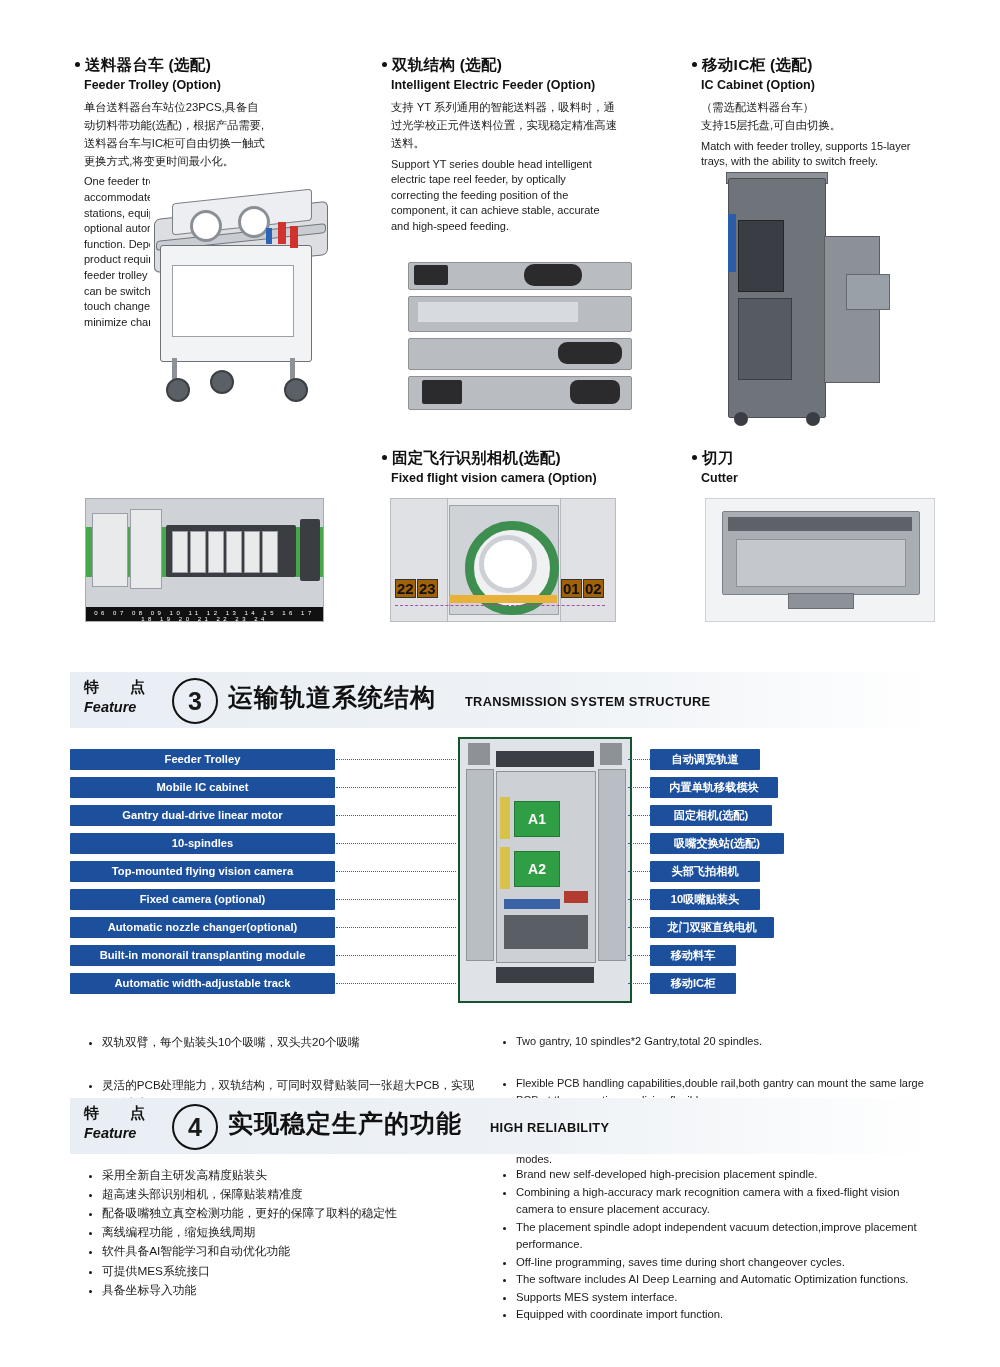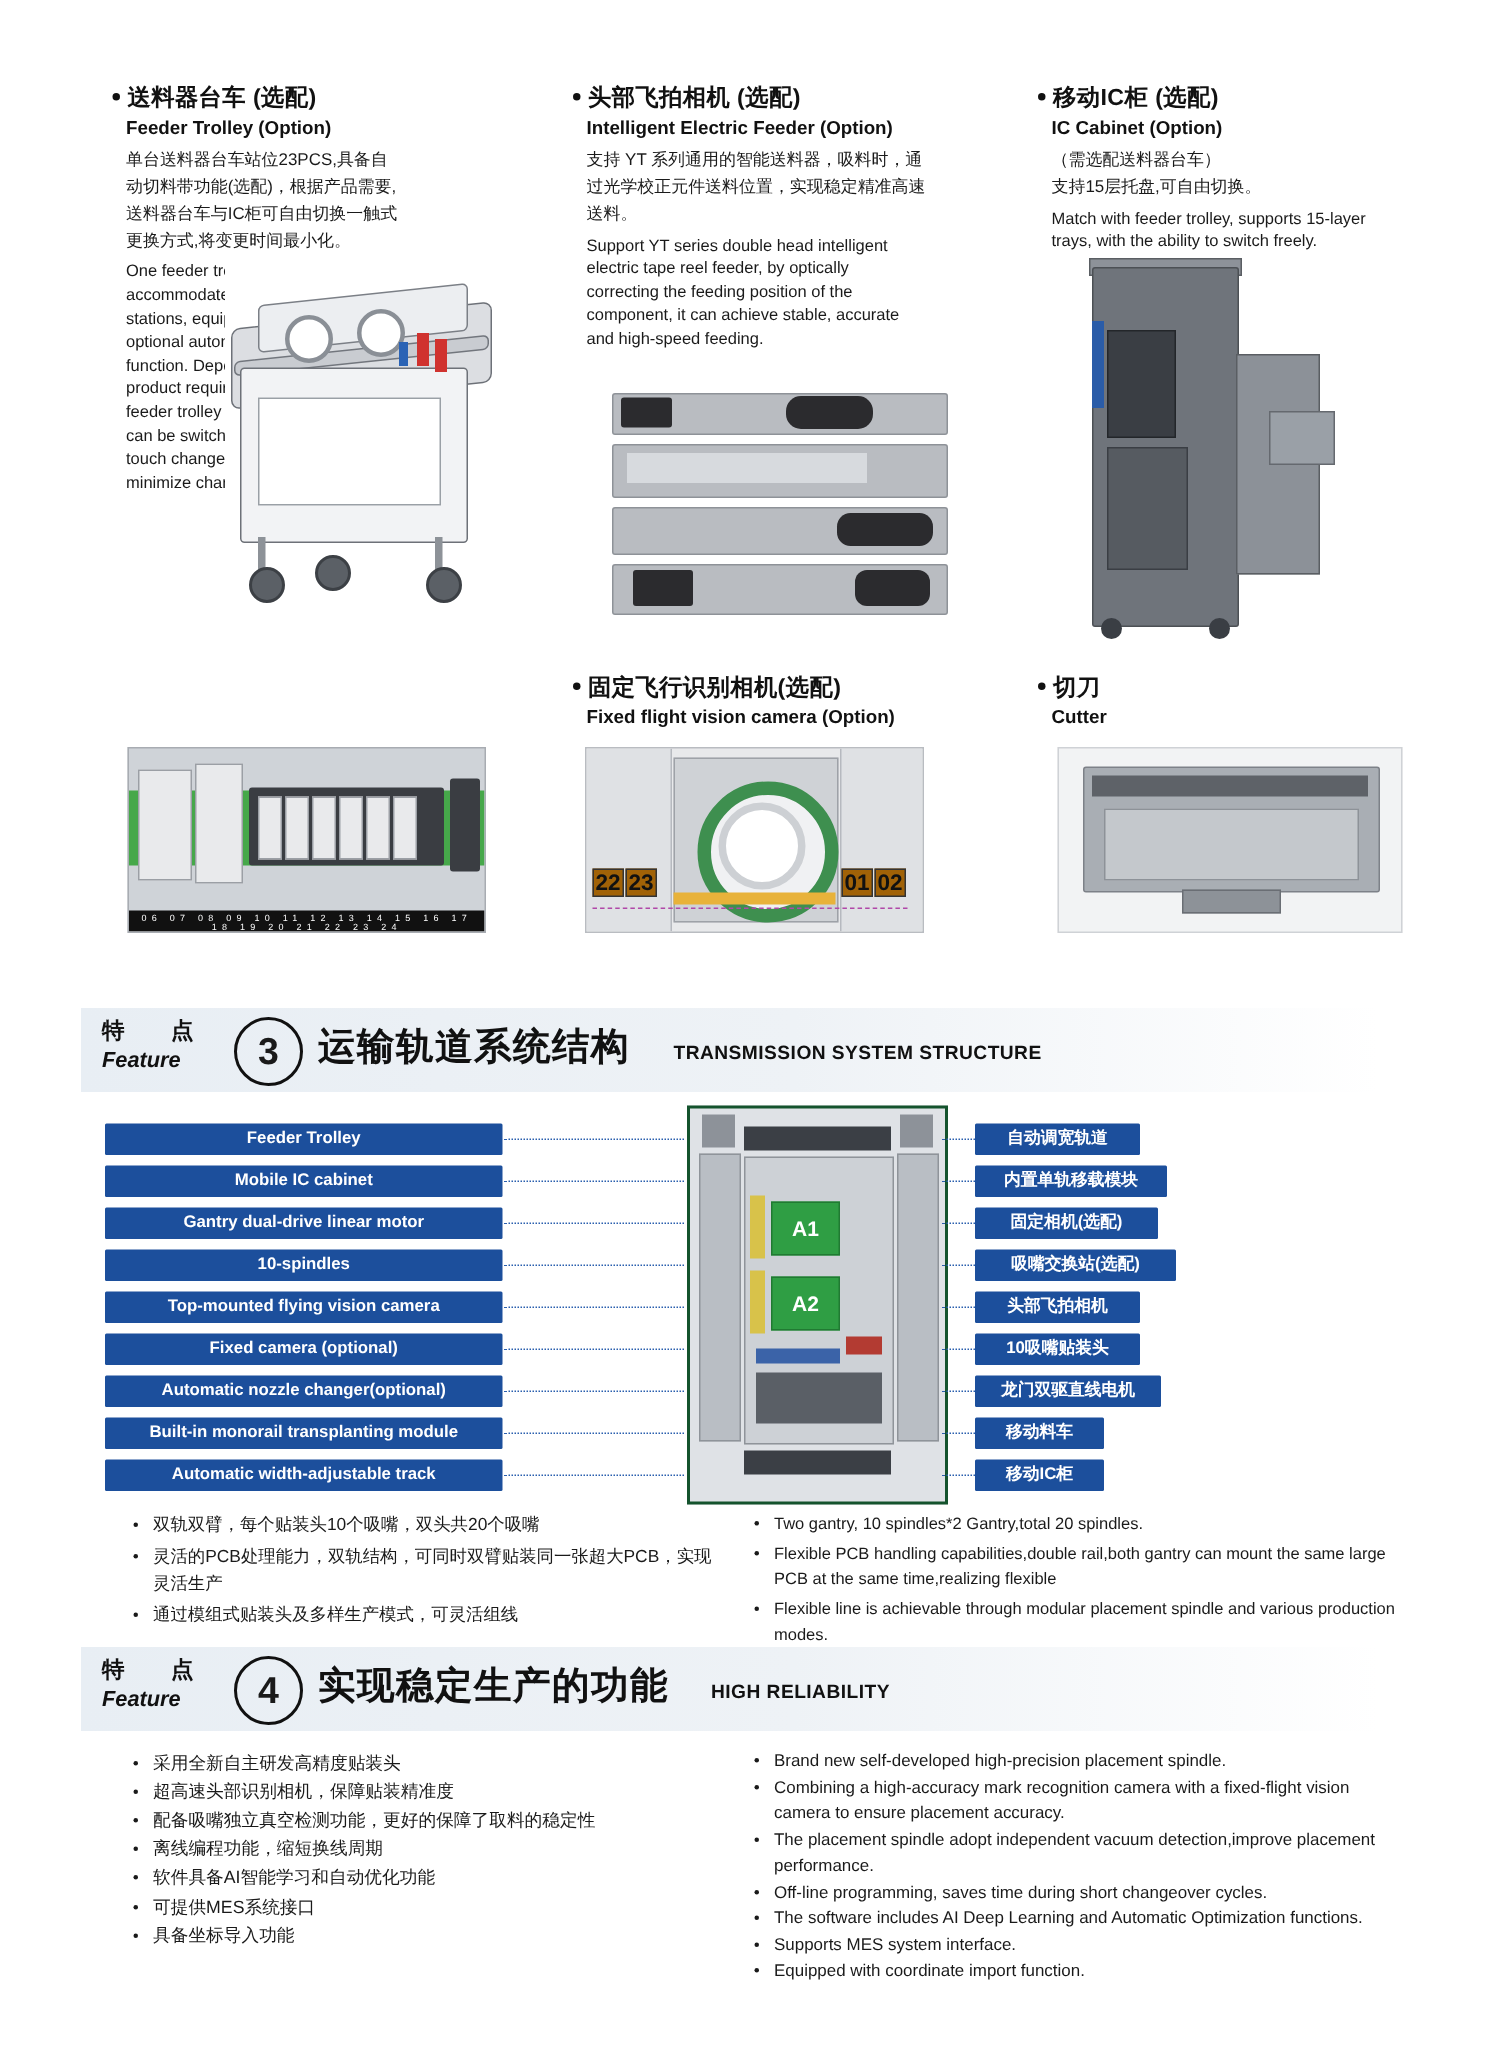--- a/index.html
+++ b/index.html
@@ -73,42 +73,42 @@
   .cm-dash{position:absolute;border-top:1.5px dashed #b048a8;}
 
   
   .cutter{left:705px;top:498px;width:228px;height:122px;background:#f2f3f4;border:1px solid #cfd2d6;}
   .ct-body{position:absolute;left:16px;top:12px;width:196px;height:82px;background:#a9aeb4;border:1px solid #7d8188;border-radius:2px;}
   .ct-bar{position:absolute;left:22px;top:18px;width:184px;height:14px;background:#5e6268;}
   .ct-inner{position:absolute;left:30px;top:40px;width:168px;height:46px;background:#c4c8cc;border:1px solid #8d9298;}
   .ct-tab{position:absolute;left:82px;top:94px;width:64px;height:14px;background:#8d9298;border:1px solid #6a6e74;}
 
   
-  .feature-head{position:absolute;left:54px;width:865px;height:56px;background:linear-gradient(to right,#e8eef4 0%,#eef2f6 55%,#ffffff 100%);}
+  .feature-head{position:absolute;left:70px;width:865px;height:56px;background:linear-gradient(to right,#e8eef4 0%,#eef2f6 55%,#ffffff 100%);}
   .fh-zh{position:absolute;left:14px;top:6px;font-size:15px;font-weight:bold;letter-spacing:8px;color:#111;}
   .fh-en{position:absolute;left:14px;top:27px;font-size:14.5px;font-weight:bold;color:#111;font-style:italic;}
   .fh-circle{position:absolute;left:102px;top:6px;width:42px;height:42px;border-radius:50%;border:2.2px solid #111;display:flex;align-items:center;justify-content:center;font-size:25px;font-weight:bold;}
   .fh-title{position:absolute;left:158px;top:9px;font-size:25px;font-weight:bold;color:#111;letter-spacing:1px;}
   .fh-sub{position:absolute;top:22px;font-size:12.8px;font-weight:bold;letter-spacing:.3px;color:#111;}
 
   
   .diagram{position:absolute;left:70px;top:735px;width:865px;height:270px;}
   .lbl{position:absolute;height:21px;line-height:21px;text-align:center;background:#1c4f9c;color:#fff;font-size:11.2px;font-weight:bold;border-radius:1px;white-space:nowrap;}
   .leader{position:absolute;border-top:1px dotted #2a5fae;}
   .machine{position:absolute;left:388px;top:2px;width:170px;height:262px;background:#dfe2e6;border:2px solid #14532d;}
   .m-col{position:absolute;background:#b9bec4;border:1px solid #8f949a;}
   .m-green{position:absolute;width:44px;height:34px;background:#2f9e44;border:1px solid #207a32;color:#fff;font-size:14px;font-weight:bold;display:flex;align-items:center;justify-content:center;}
   .m-dark{position:absolute;background:#3b3f45;}
   .m-yellow{position:absolute;background:#d8c24a;}
   .m-red{position:absolute;background:#b33b32;}
   .m-blue{position:absolute;background:#3b63a8;}
 
   
   .bl{position:absolute;font-size:11.6px;line-height:1.55;}
-  .bl li{margin-bottom:3px;}
+  .bl li{margin-bottom:3px;margin-top:25px;}
   ul{margin:0;padding-left:16px;}
   li::marker{font-size:11px;}
 
   .f4-left{position:absolute;left:86px;top:1166px;width:400px;font-size:11.8px;line-height:1.62;}
   .f4-right{position:absolute;left:500px;top:1166px;width:440px;font-size:11.3px;line-height:1.55;}
 </style>
 </head>
 <body>
 
 <div class="page">
@@ -135,21 +135,21 @@
     <div class="bluebit" style="left:116px;top:58px;"></div>
     <div class="leg" style="left:22px;top:188px;"></div>
     <div class="leg" style="left:140px;top:188px;"></div>
     <div class="wheel" style="left:16px;top:208px;"></div>
     <div class="wheel" style="left:134px;top:208px;"></div>
     <div class="wheel" style="left:60px;top:200px;"></div>
   </div>
 
   <div class="opt-col c2" style="position:absolute;left:382px;top:55px;width:258px;">
     <div class="opt-title-cn">
-      <span class="bullet-dot"></span><span>头部飞拍相机 (选配)</span>
+      <span class="bullet-dot"></span><span>双轨结构 (选配)</span>
     </div>
     <div class="opt-title-en">Intelligent Electric Feeder (Option)</div>
     <div class="opt-body-cn" style="width:228px;">支持 YT 系列通用的智能送料器，吸料时，通过光学校正元件送料位置，实现稳定精准高速送料。</div>
     <div class="opt-body-en" style="width:212px;">Support YT series double head intelligent electric tape reel feeder, by optically correcting the feeding position of the component, it can achieve stable, accurate and high-speed feeding.</div>
   </div>
 
   <div class="img-box feeder-photo">
     <div class="fp-row" style="top:0;height:26px;"></div>
     <div class="fp-dark" style="left:6px;top:3px;width:34px;height:20px;"></div>
     <div class="fp-dark" style="left:116px;top:2px;width:58px;height:22px;border-radius:10px;"></div>

